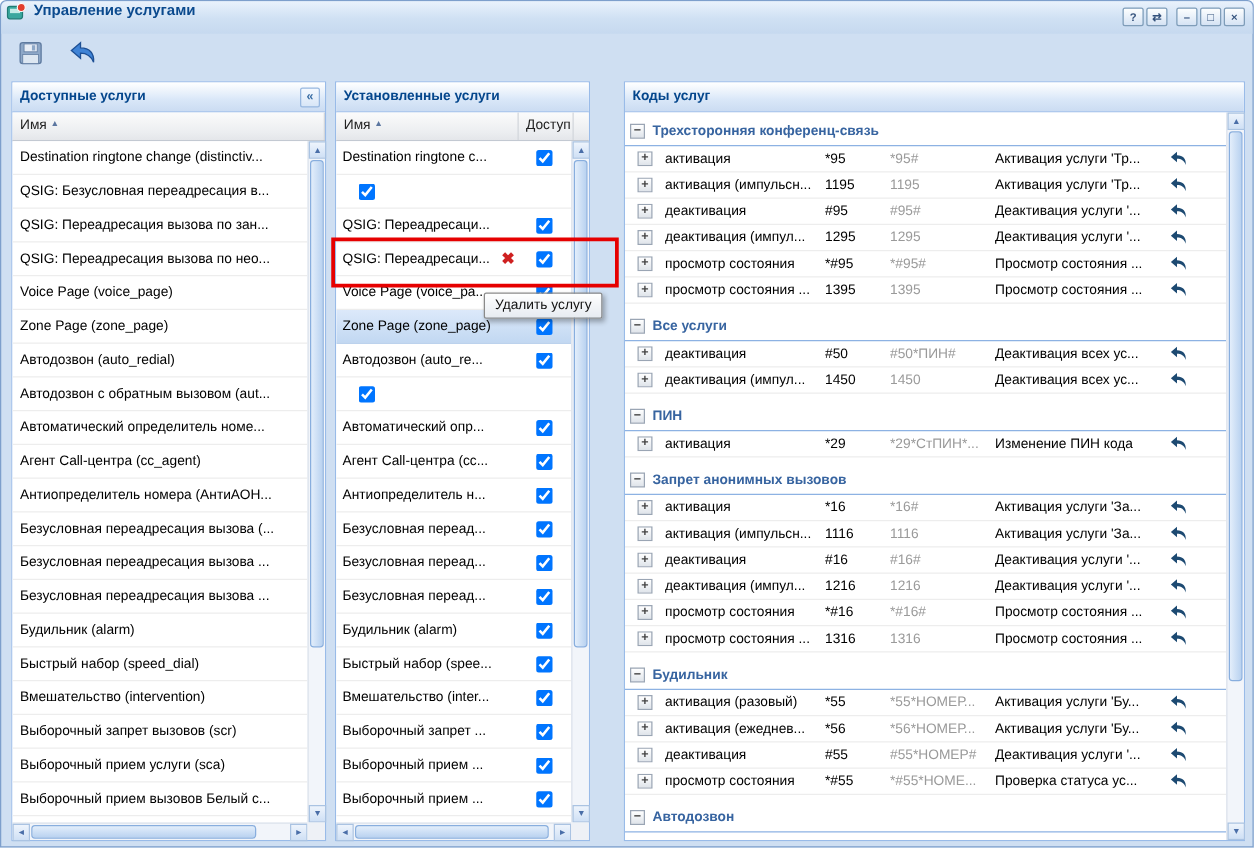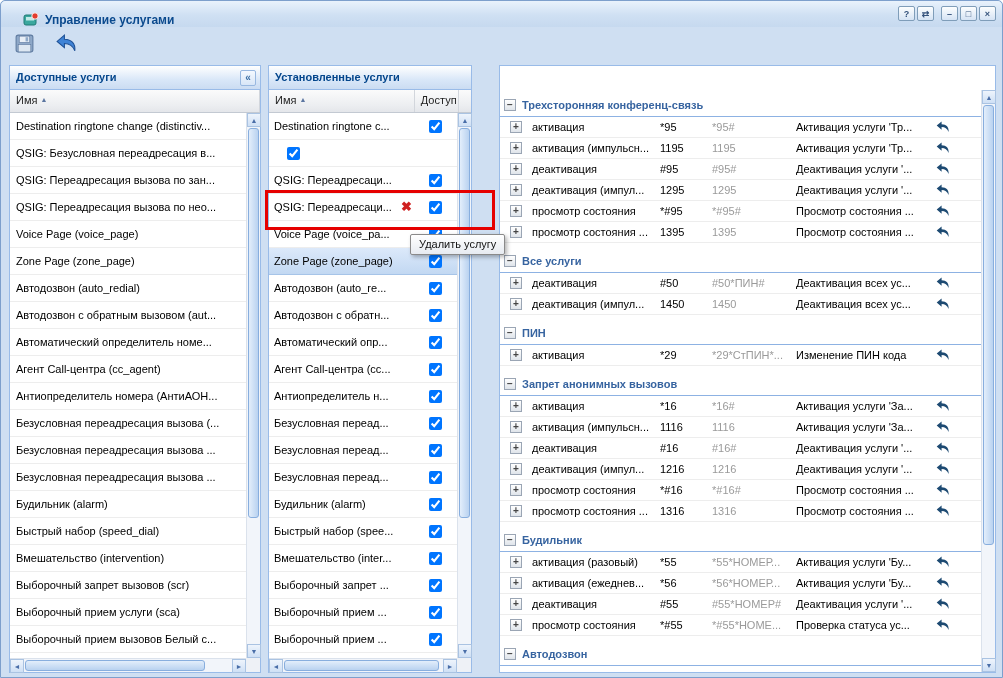--- a/index.html
+++ b/index.html
@@ -4,21 +4,21 @@
 <style>
   * { box-sizing: border-box; margin: 0; padding: 0; }
   html,body { width:1003px; height:678px; overflow:hidden;
     font-family:"Liberation Sans", sans-serif; font-size:11px; color:#000; }
 
   .window { position:absolute; inset:0; background:#cfdff2;
     border:1px solid #7d9fcc; border-radius:5px 5px 0 0; }
 
   
   .titlebar { position:absolute; top:0; left:0; right:0; height:26px;
-    display:flex; align-items:flex-end; padding:0 22px;
+    display:flex; align-items:flex-start; padding:0 4px;
     background:linear-gradient(#e9f2fc,#cfe0f3 55%,#c6d9ef); border-radius:5px 5px 0 0; }
   .app-icon { width:16px; height:16px; display:inline-block; }
   .wtitle { margin-left:6px; font-size:12px; font-weight:bold; color:#0b4a8e; }
   .win-controls { position:absolute; right:6px; top:5px; display:flex; gap:2px; }
   .win-btn { width:17px; height:15px; border:1px solid #7f9db9; border-radius:2px;
     background:linear-gradient(#fdfefe,#d5e3f4); color:#34527c; font-size:9px; font-weight:bold;
     display:flex; align-items:center; justify-content:center; cursor:default; }
   .win-btn.gap { margin-left:5px; }
 
   
@@ -89,21 +89,21 @@
   .vthumb { position:absolute; left:1px; width:11px; border:1px solid #88aede; border-radius:3px;
     background:linear-gradient(90deg,#e3eefb,#b9d2f0); }
   .hscroll { position:absolute; left:0; right:14px; bottom:0; height:14px; background:#f2f5fa; border-top:1px solid #dbe2ec; }
   .hthumb { position:absolute; top:1px; height:11px; border:1px solid #88aede; border-radius:3px;
     background:linear-gradient(#e3eefb,#b9d2f0); }
   .scroll-corner { position:absolute; right:0; bottom:0; width:14px; height:14px; background:#eef1f6; }
 
   
   .annotation { position:absolute; left:264px; top:189px; width:230px; height:40px;
     border:3px solid #e60000; z-index:50; pointer-events:none; }
-  .tooltip { position:absolute; left:409px; top:233px; z-index:60; padding:3px 8px 4px 8px;
+  .tooltip { position:absolute; left:386px; top:233px; z-index:60; padding:3px 8px 4px 8px;
     background:linear-gradient(#ffffff,#e7ebf1); border:1px solid #8a8a8a; border-radius:2px;
     box-shadow:2px 2px 4px rgba(0,0,0,.3); color:#111; white-space:nowrap; }
 </style>
 </head>
 <body>
 
 <div class="window">
 
   <div class="titlebar">
     <span class="app-icon">
@@ -238,21 +238,20 @@
             <input type="checkbox" checked="" style="">
           </span>
         </div>
         <div class="irow">
           <span class="icell name">Автодозвон (auto_re...</span>
           <span class="icell access">
             <input type="checkbox" checked="" style="">
           </span>
         </div>
         <div class="irow">
-          <span class="icell name">Автодозвон с обратн...</span>
           <span class="icell access">
             <input type="checkbox" checked="" style="">
           </span>
         </div>
         <div class="irow">
           <span class="icell name">Автоматический опр...</span>
           <span class="icell access">
             <input type="checkbox" checked="" style="">
           </span>
         </div>
@@ -334,20 +333,23 @@
     </div>
     <div class="hscroll">
       <div class="sbtn left">◄</div>
       <div class="hthumb" style="left:15px;width:155px;"></div>
       <div class="sbtn right">►</div>
     </div>
     <div class="scroll-corner"></div>
   </div>
 
   <div class="panel" id="panel-codes">
+    <div class="panel-header">
+      <span>Коды услуг</span>
+    </div>
     <div class="codes-body" id="codes-list">
         <div class="group-header">
           <span class="cbox">−</span>
           <span class="gtitle">Трехсторонняя конференц-связь</span>
         </div>
         <div class="crow">
           <span class="ccell cexp">
             <span class="pbox">+</span>
           </span>
           <span class="ccell caction">активация</span>

